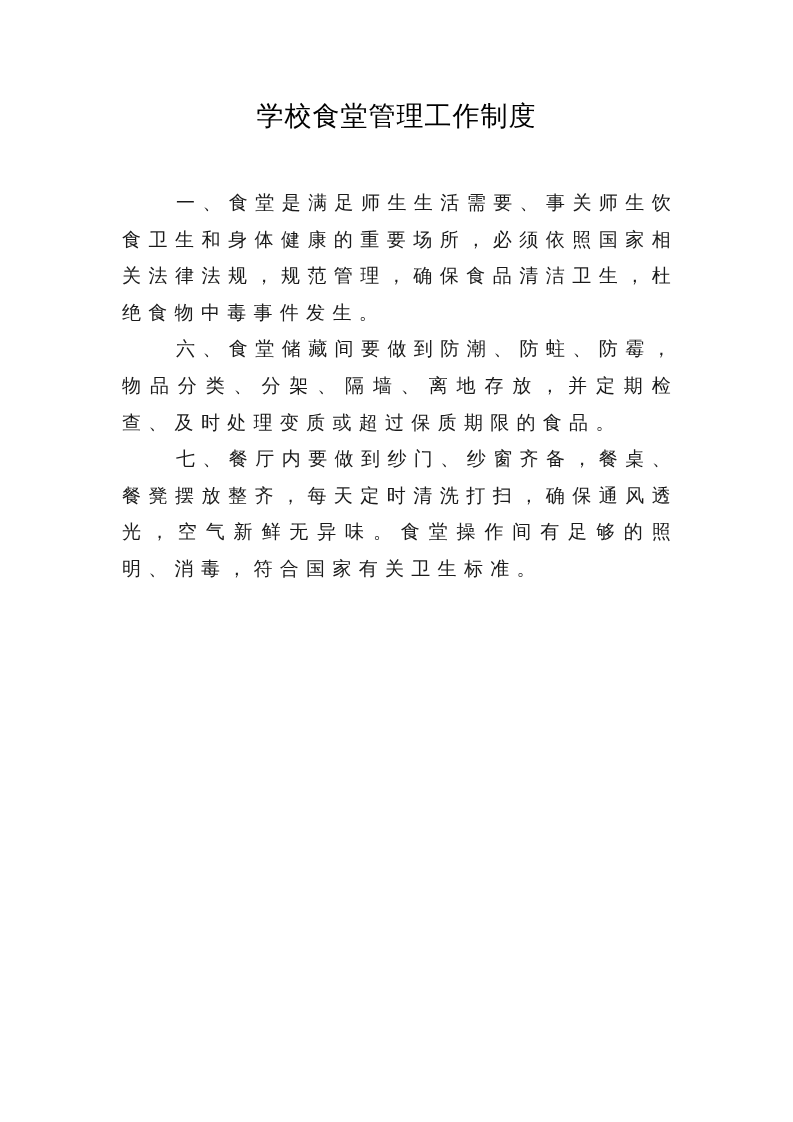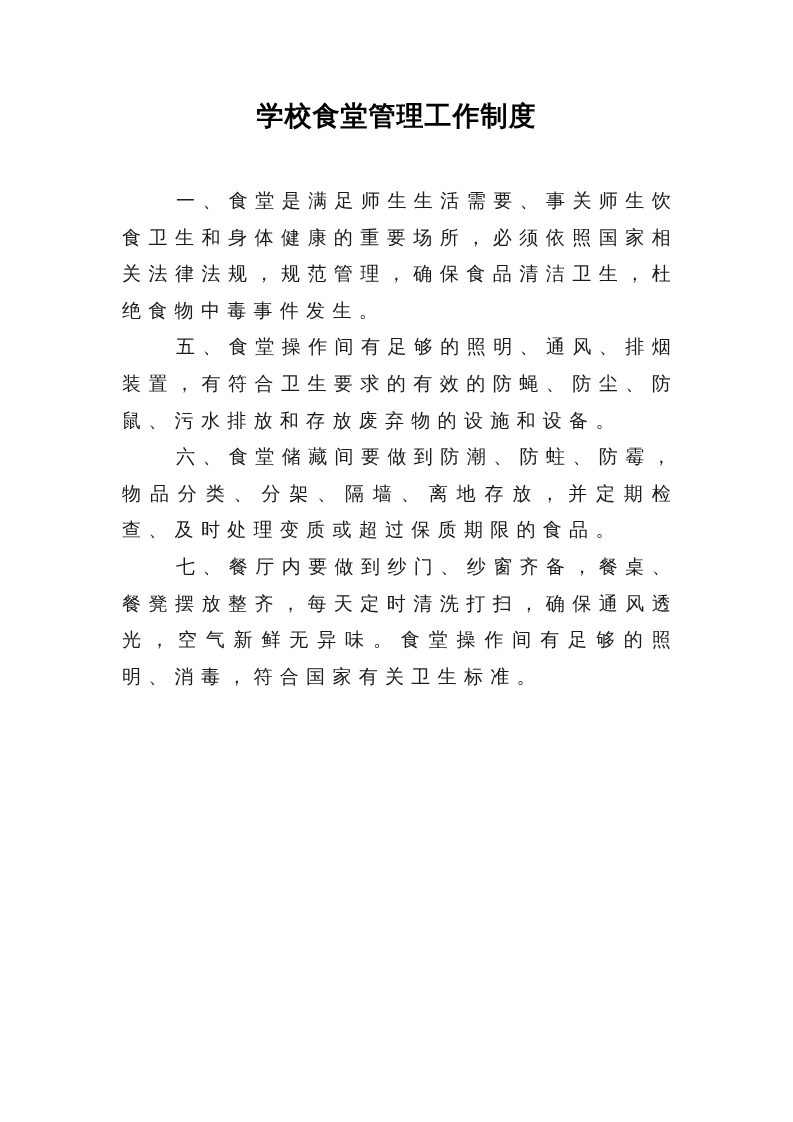--- a/index.html
+++ b/index.html
@@ -1,29 +1,28 @@
 <!DOCTYPE html>
 <html><head>
 <meta charset="utf-8">
 <style>
   html, body { margin: 0; padding: 0; background: #ffffff; }
   body { width: 793px; height: 1122px; position: relative; overflow: hidden;
          font-family: "DejaVu Serif", "Liberation Serif", serif; color: #111; }
   .page { position: absolute; left: 0; top: 0; width: 793px; height: 1122px; background: #fff; }
   .title { position: absolute; top: 98px; left: 0; width: 793px; text-align: center;
-           font-family: "DejaVu Sans", "Liberation Sans", sans-serif; font-weight: bold;
+           font-family: "DejaVu Sans", "Liberation Sans", sans-serif; font-weight: normal;
            font-size: 27px; letter-spacing: 1px; color: #000; }
-  .body { position: absolute; left: 122px; top: 184px; width: 556px; font-family: Liberation Mono, monospace; }
+  .body { position: absolute; left: 122px; top: 184px; width: 556px; }
   .para { margin: 0; font-size: 19px; line-height: 36.6px; letter-spacing: 7.3px;
           text-indent: 54px; text-align: justify; color: #1a1a1a; }
 </style>
 </head>
 <body>
 
 <div class="page">
   <div class="title">学校食堂管理工作制度</div>
   <div class="body">
     <p class="para">一、食堂是满足师生生活需要、事关师生饮食卫生和身体健康的重要场所，必须依照国家相关法律法规，规范管理，确保食品清洁卫生，杜绝食物中毒事件发生。</p>
-    <p class="para">五、食堂操作间有足够的照明、通风、排烟装置，有符合卫生要求的有效的防蝇、防尘、防鼠、污水排放和存放废弃物的设施和设备。</p>
     <p class="para">六、食堂储藏间要做到防潮、防蛀、防霉，物品分类、分架、隔墙、离地存放，并定期检查、及时处理变质或超过保质期限的食品。</p>
     <p class="para">七、餐厅内要做到纱门、纱窗齐备，餐桌、餐凳摆放整齐，每天定时清洗打扫，确保通风透光，空气新鲜无异味。食堂操作间有足够的照明、消毒，符合国家有关卫生标准。</p>
   </div>
 </div>
 
 </body></html>

